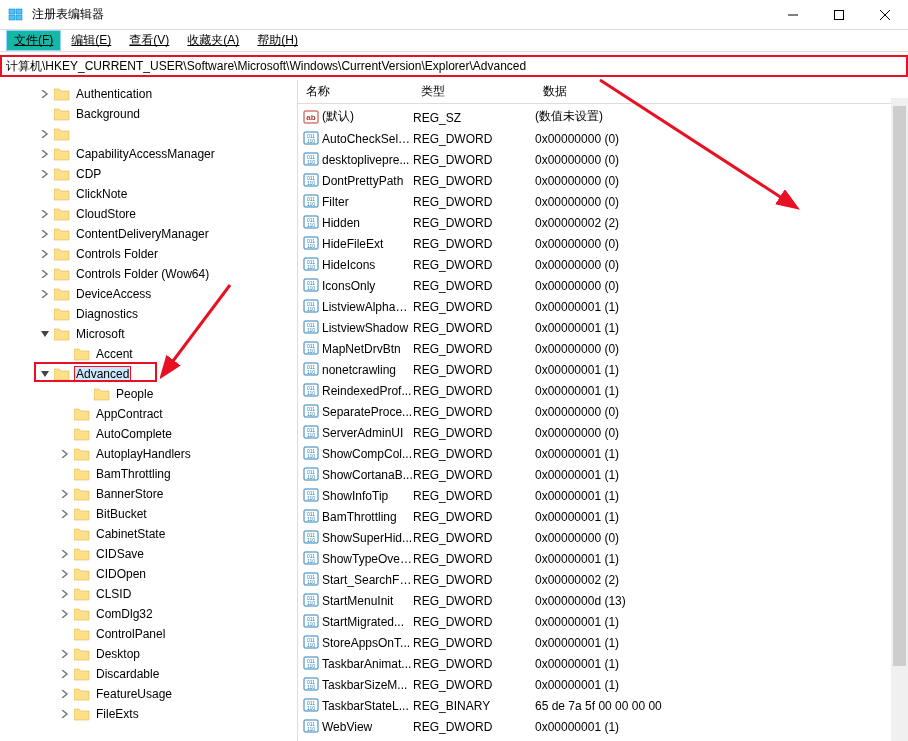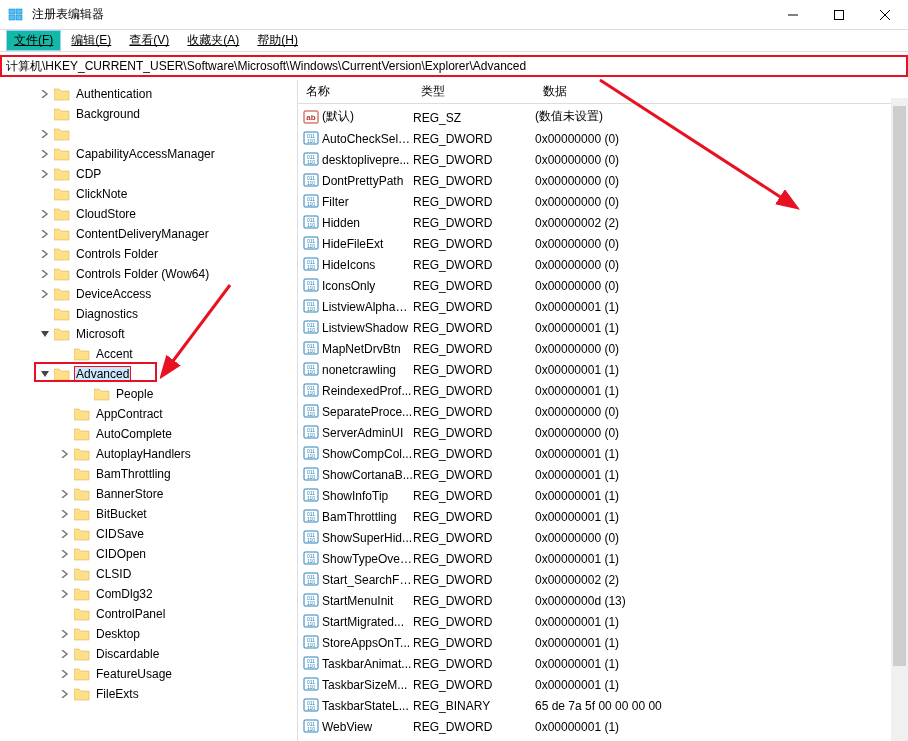--- a/index.html
+++ b/index.html
@@ -291,20 +291,27 @@
           <svg width="8" height="8">
             <path d="M1 0 L6 4 L1 8" fill="none" stroke="#777" stroke-width="1.5"></path>
           </svg>
         </span>
         <svg width="16" height="14" class="folder-icon">
           <use href="#folder-ic"></use>
         </svg>
         <span class="node-label">BitBucket</span>
       </div>
       <div class="tree-node" style="--indent: 58px;">
+        <span class="expander empty"></span>
+        <svg width="16" height="14" class="folder-icon">
+          <use href="#folder-ic"></use>
+        </svg>
+        <span class="node-label">CabinetState</span>
+      </div>
+      <div class="tree-node" style="--indent: 58px;">
         <span class="expander">
           <svg width="8" height="8">
             <path d="M1 0 L6 4 L1 8" fill="none" stroke="#777" stroke-width="1.5"></path>
           </svg>
         </span>
         <svg width="16" height="14" class="folder-icon">
           <use href="#folder-ic"></use>
         </svg>
         <span class="node-label">CIDSave</span>
       </div>

